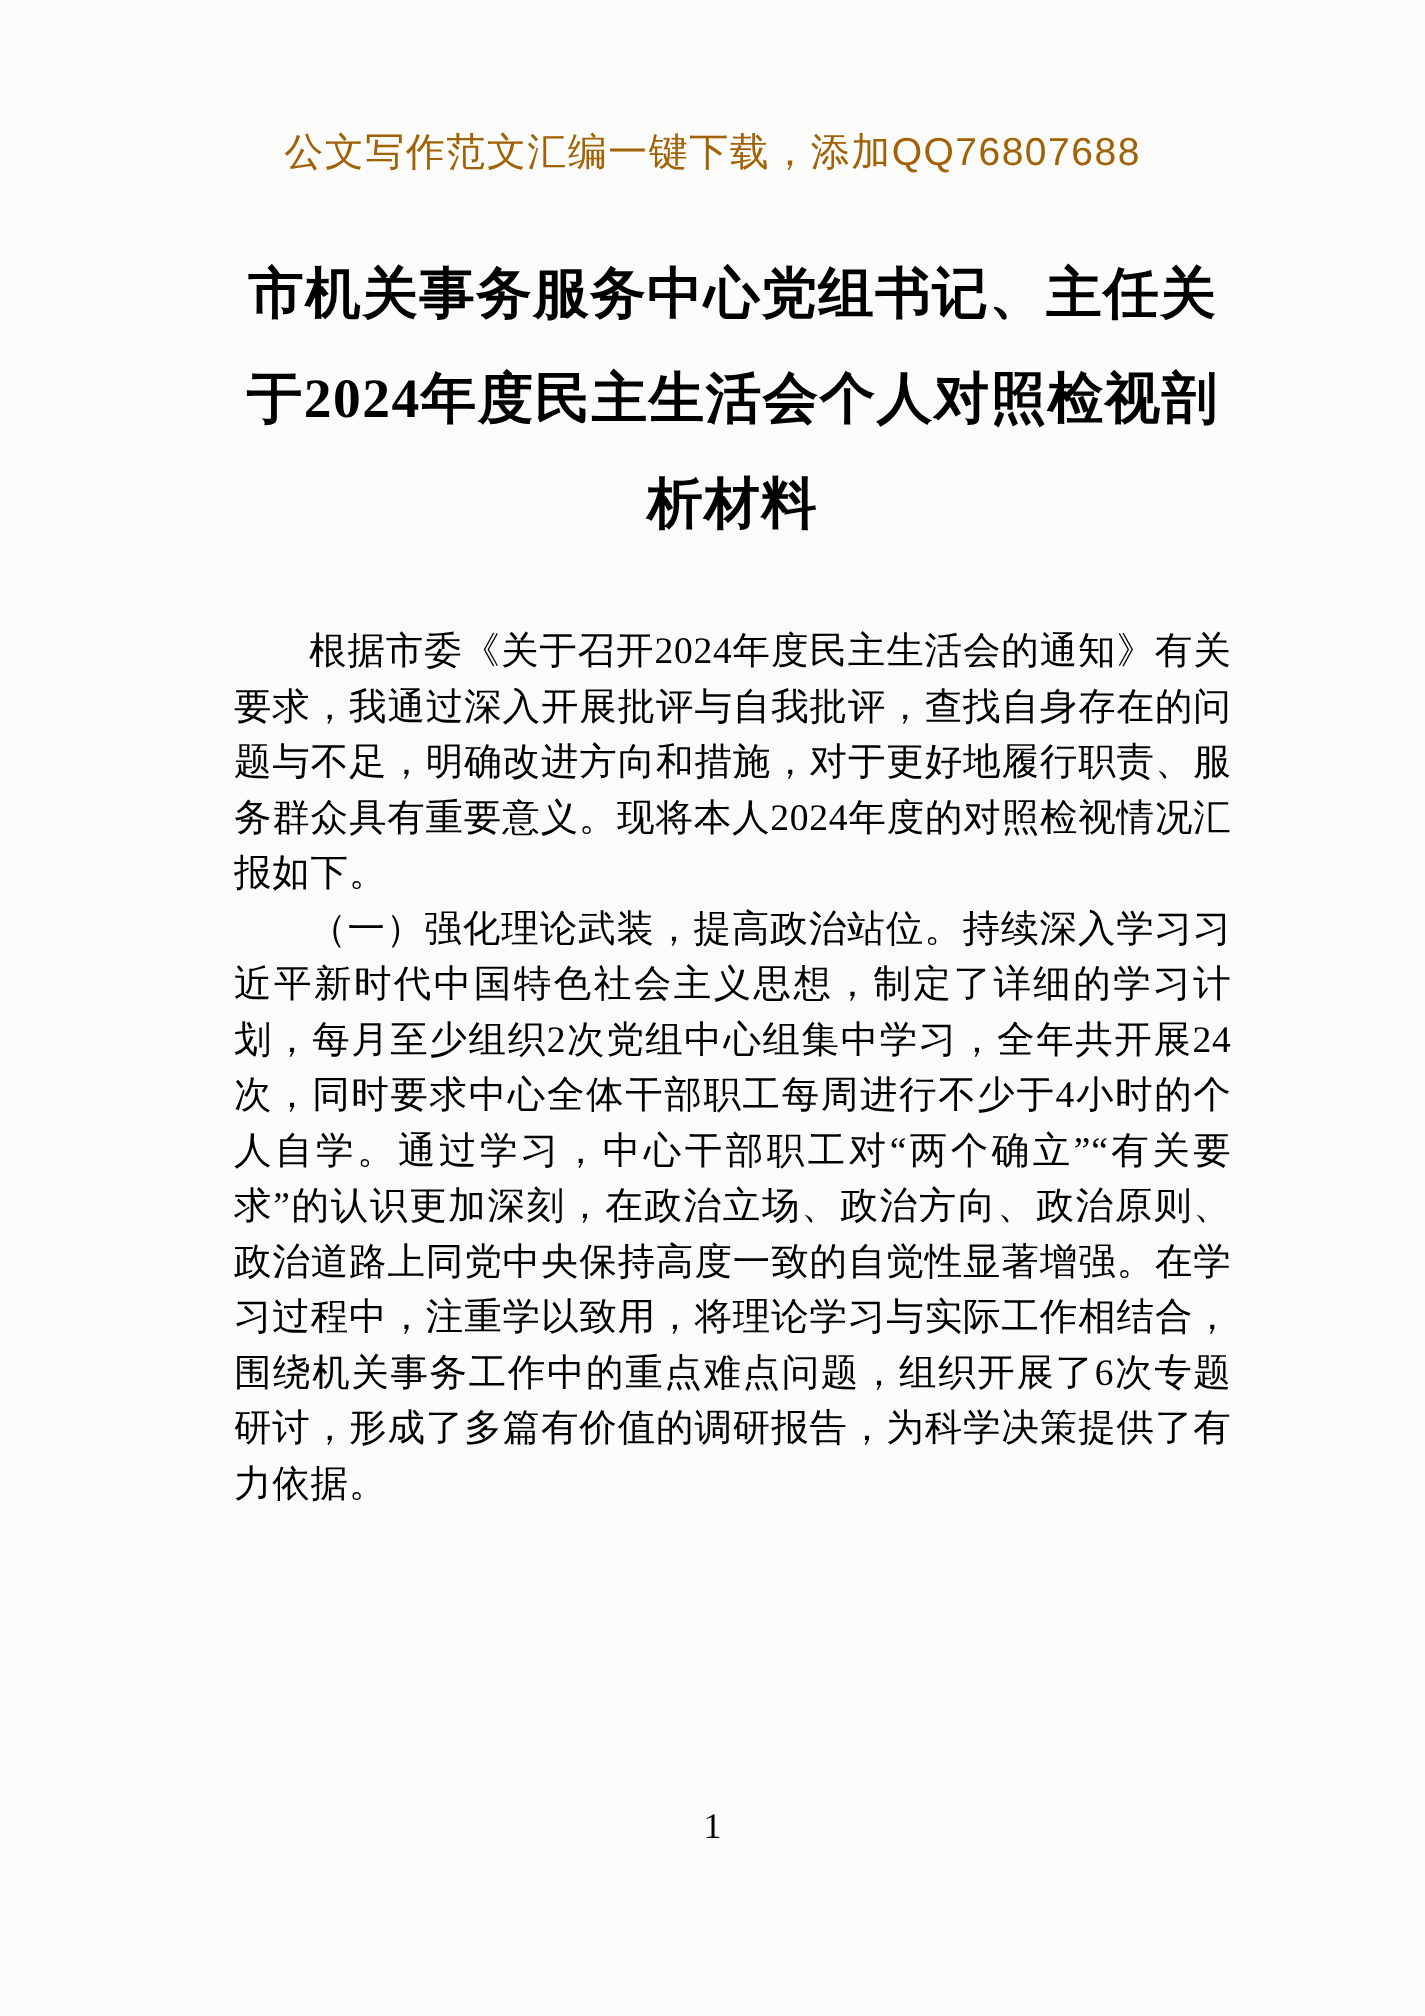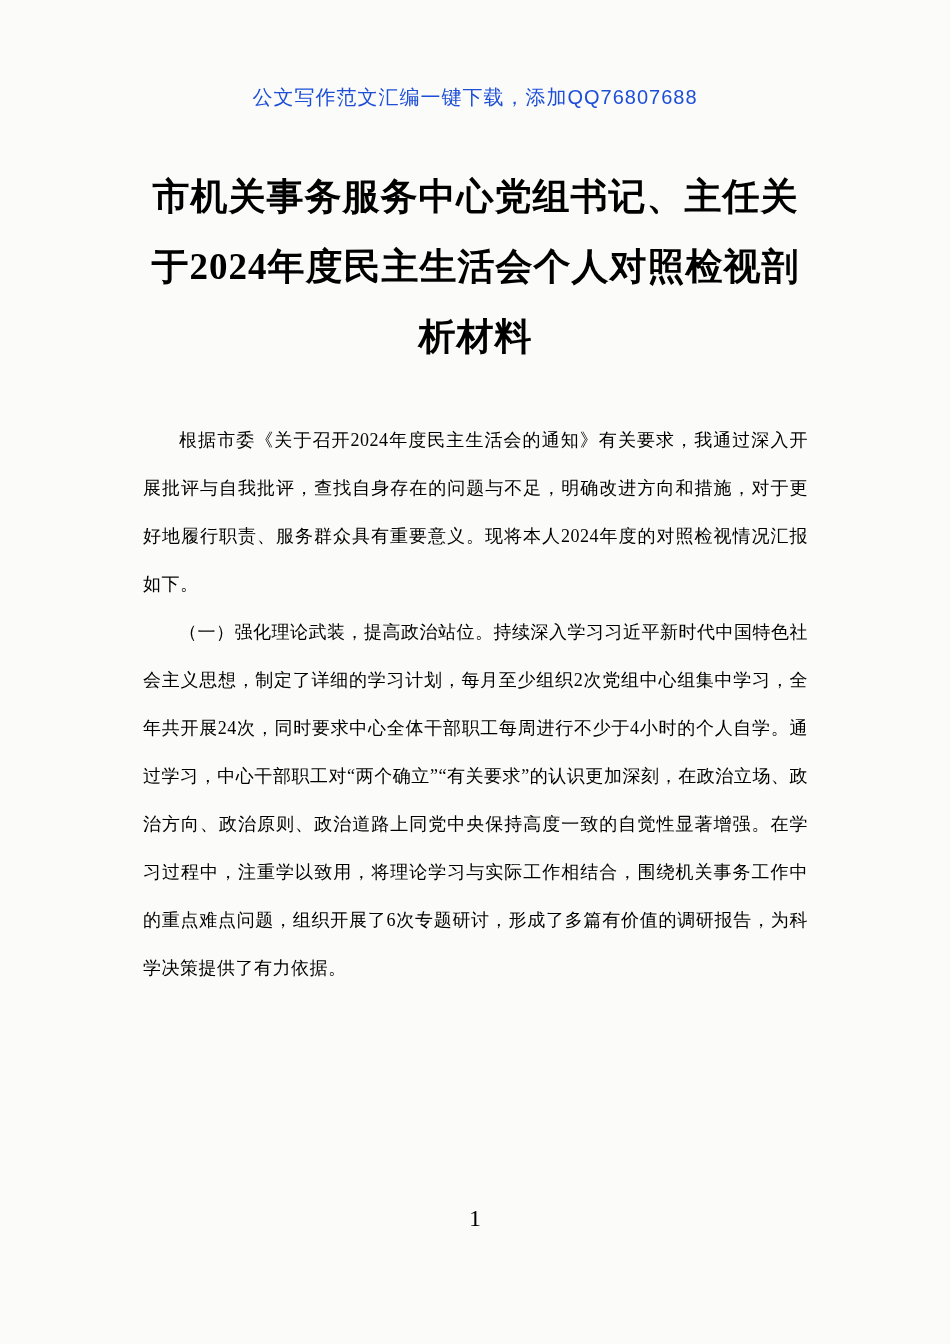--- a/index.html
+++ b/index.html
@@ -16,43 +16,43 @@
     color: #000;
     font-family: "Liberation Serif", "DejaVu Serif", serif;
     overflow: hidden;
   }
   .promo {
     position: absolute;
     top: 84px;
     left: 0;
     width: 100%;
     text-align: center;
-    font-size: 20px;
+    font-size: 26px;
     letter-spacing: 1px;
-    color: #1d4ed8;
+    color: #a16207;
     font-family: "Liberation Sans", "DejaVu Sans", sans-serif;
   }
   .content {
     position: absolute;
     top: 162px;
-    left: 143px;
+    left: 156px;
     width: 665px;
   }
   .title {
     margin: 0 0 44px 0;
     font-size: 37px;
     font-weight: bold;
     text-align: center;
     line-height: 70px;
     letter-spacing: 1px;
   }
   .body p {
     margin: 0;
-    font-size: 18px;
-    line-height: 48px;
+    font-size: 25px;
+    line-height: 37px;
     text-indent: 2em;
     text-align: justify;
     letter-spacing: 0.5px;
   }
   .footer {
     position: absolute;
     bottom: 112px;
     left: 0;
     width: 100%;
     text-align: center;

